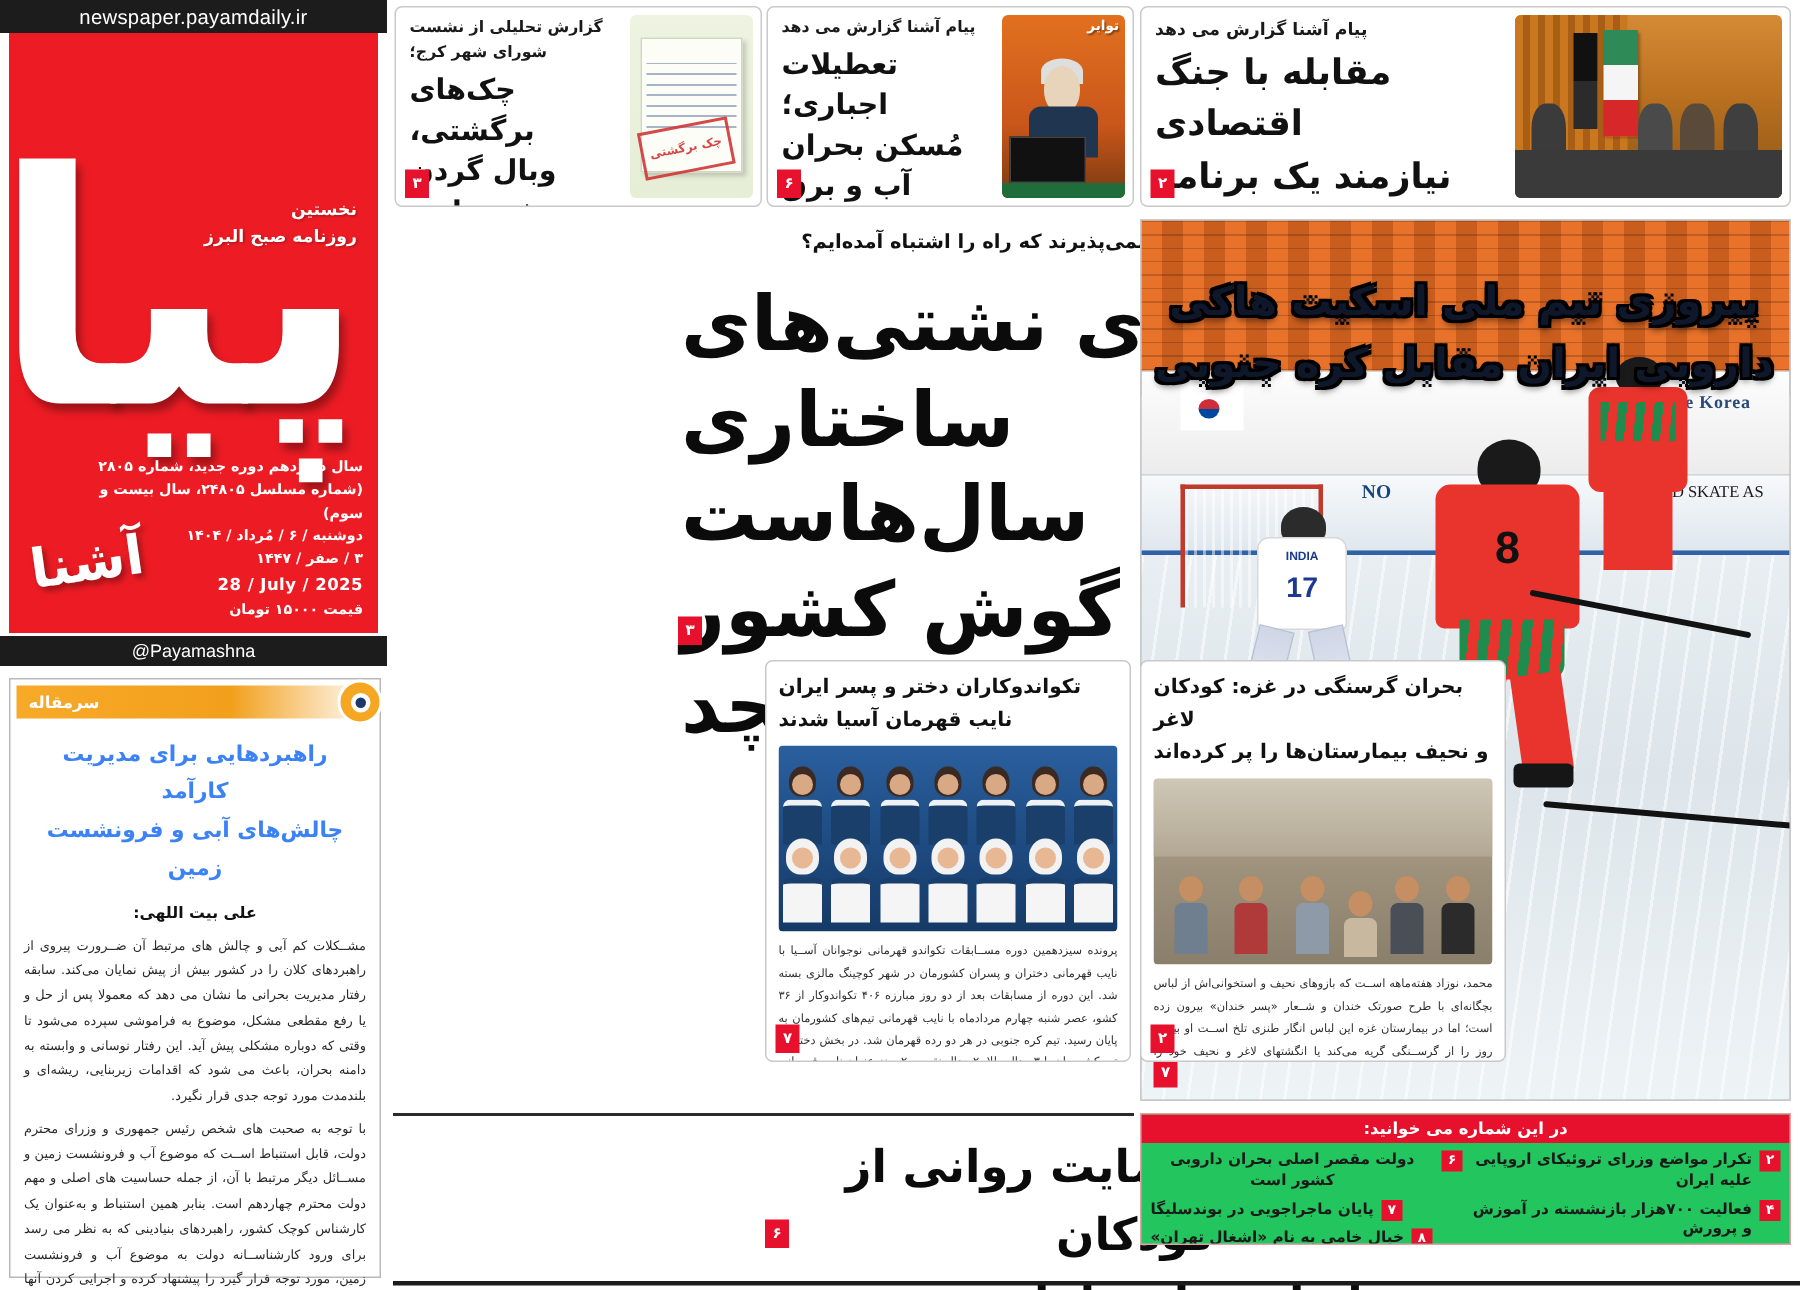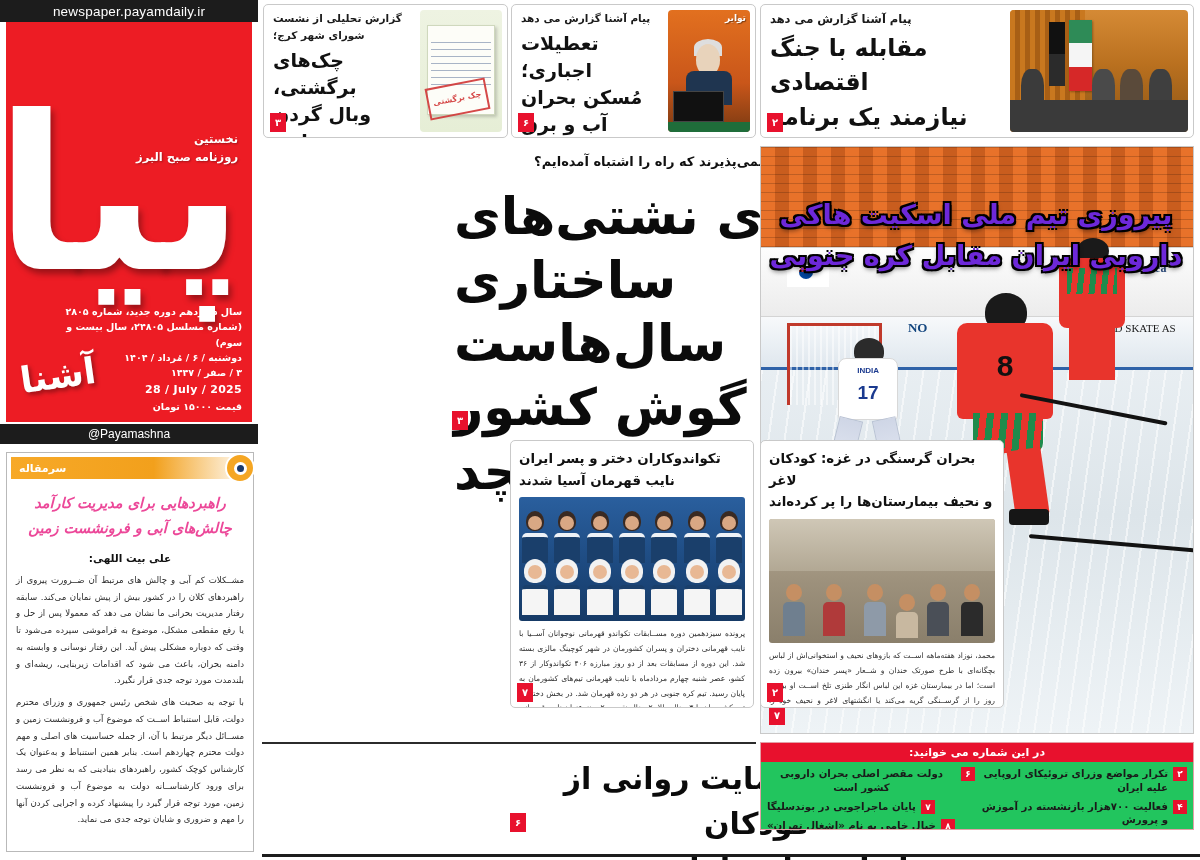--- a/index.html
+++ b/index.html
@@ -82,21 +82,21 @@
     border: 2px solid #ffffff;
     display: flex; align-items: center; justify-content: center;
   }
   .eye-badge .pupil {
     width: 13px; height: 13px; border-radius: 50%;
     background: #fff; display:flex; align-items:center; justify-content:center;
   }
   .eye-badge .pupil::after{ content:""; width:7px;height:7px;border-radius:50%;background:#1b3a6b;}
   .edit-title {
     direction: rtl; text-align: center; padding: 12px 10px 4px 10px;
-    font-size: 14.5px; font-weight: bold; line-height: 1.75; color: #ec4899; font-style: italic;
+    font-size: 14.5px; font-weight: bold; line-height: 1.75; color: #3b82f6;
   }
   .edit-author {
     direction: rtl; text-align: center; font-size: 10.5px;
     font-weight: bold; color: #111; padding: 6px 0 8px 0;
   }
   .edit-body {
     direction: rtl; text-align: justify; padding: 0 9px;
     font-size: 8.6px; line-height: 1.95; color: #2b2b2b;
   }
   .edit-body p { margin-bottom: 5px; }
@@ -297,25 +297,24 @@
   .pl-back .helmet{position:absolute;left:22px;top:-20px;width:32px;height:26px;
     border-radius:50%;background:#1a1a1a;}
   .pl-back .legs{position:absolute;left:14px;top:66px;width:46px;height:56px;background:#e8342c;}
   .stick { position:absolute; background:#121212; height:4px; border-radius:2px;
            transform-origin:left center; }
   .stick.s1 { left: 60%; top: 42%; width: 150px; transform: rotate(11deg); }
   .stick.s2 { left: 62%; top: 66%; width: 170px; transform: rotate(5deg); }
   .hero-overlay-title {
     position: absolute; right: 10px; top: 34px; width: 414px;
     direction: rtl; text-align: center;
-    font-size: 27px; font-weight: bold; color: #6d28d9;
+    font-size: 27px; font-weight: bold; color: #0f172a;
     line-height: 1.52;
     text-shadow: 2px 2px 0 #000, -2px 2px 0 #000, 2px -2px 0 #000, -2px -2px 0 #000,
                  0 3px 5px rgba(0,0,0,.6);
-    margin-top: 13px;
   }
   .hero .pagebadge { left: 8px; bottom: 8px; }
 
   
   .sbox {
     position: absolute; top: 440px; height: 268px;
     border: 1px solid #c9c9c9; border-radius: 5px; background: #fff;
     padding: 7px 8px 6px 8px; overflow: hidden;
   }
   #sbox-taekwondo { right: 446px; width: 244px; }

